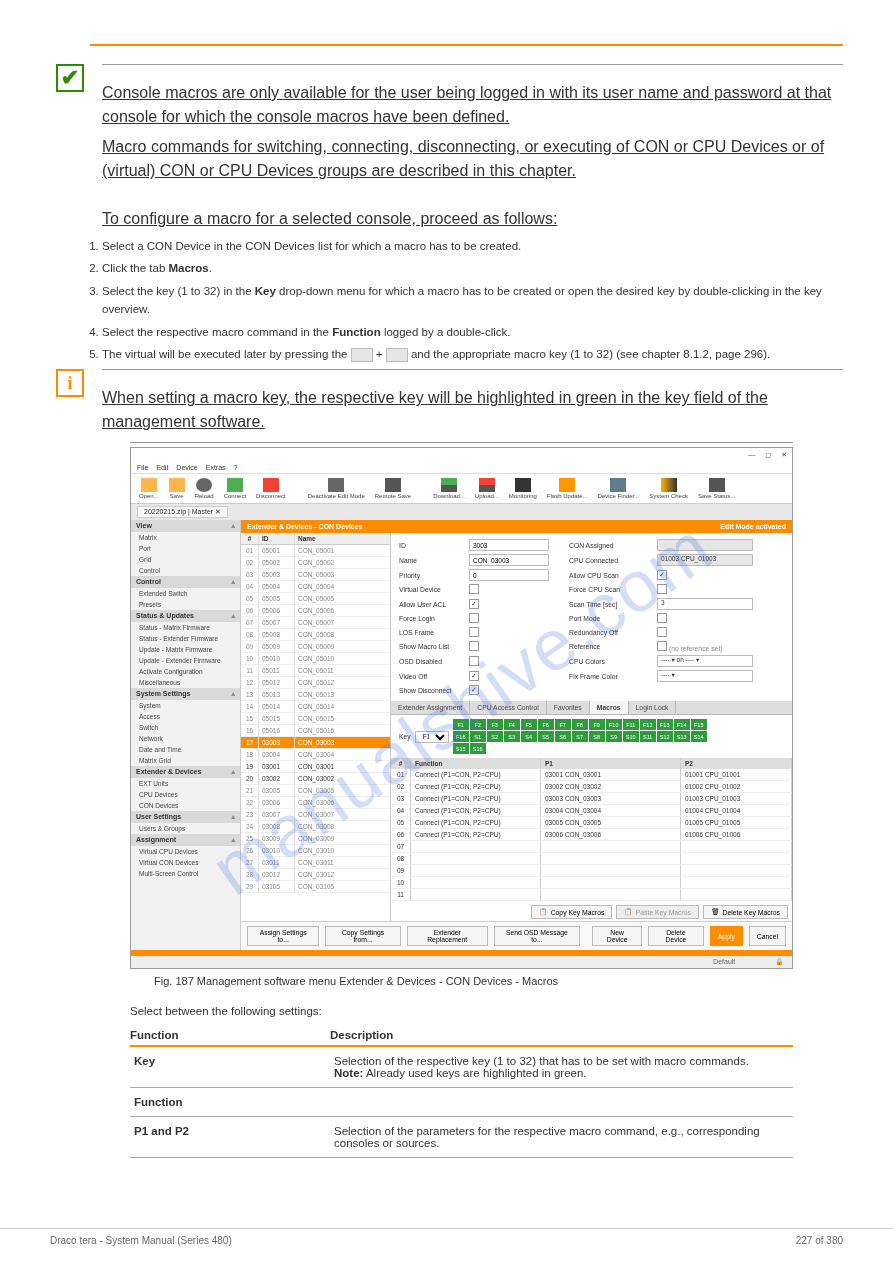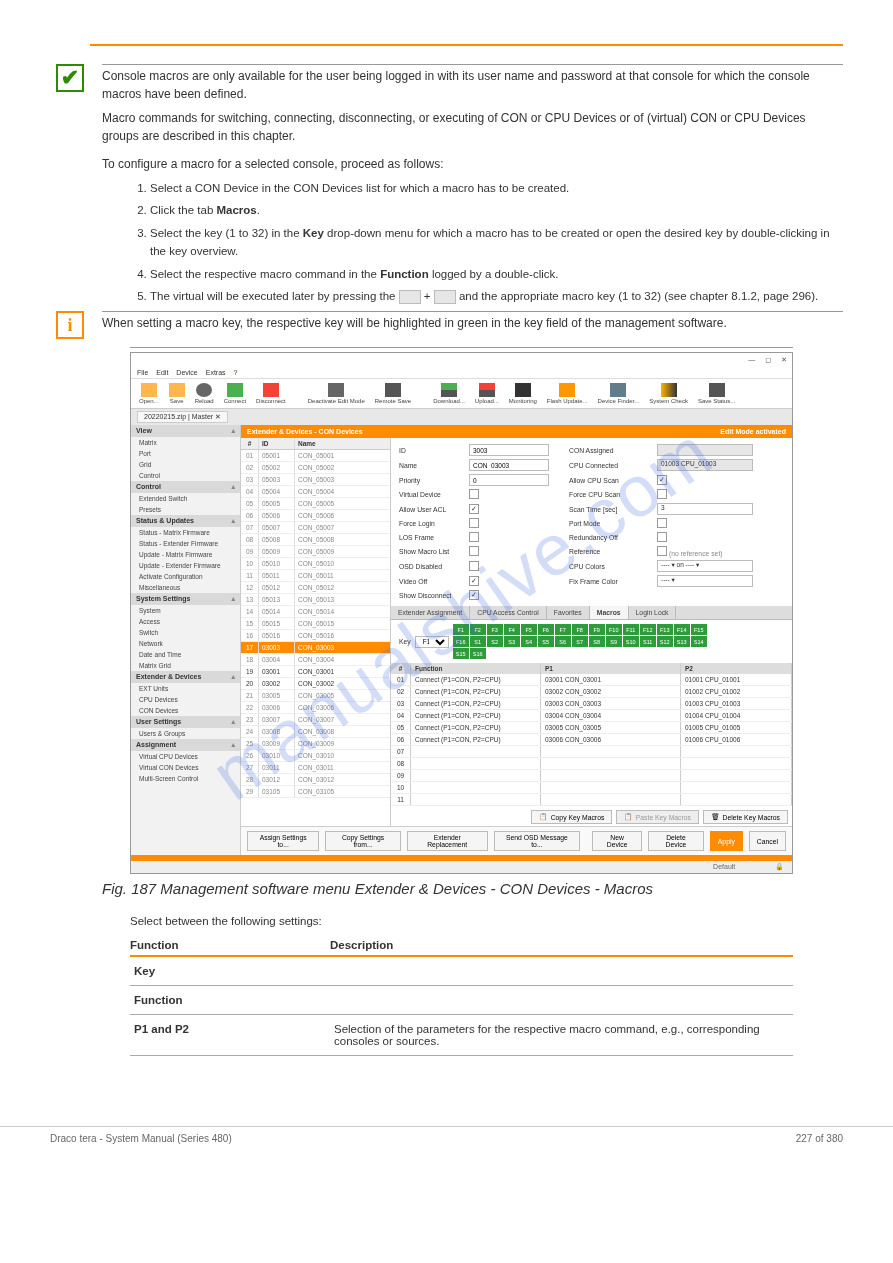--- a/index.html
+++ b/index.html
@@ -3,24 +3,24 @@
 <meta charset="utf-8">
 <style>
   * { box-sizing: border-box; margin: 0; padding: 0; }
   body { font-family: Arial, sans-serif; background: #fff; width: 893px; color: #333; font-size: 10px; }
   .page { padding: 44px 50px 20px 50px; }
   .top-rule { border-top: 2px solid #ff8c00; margin-bottom: 18px; margin-left: 40px; }
   .intro-block { display: flex; gap: 12px; margin-bottom: 8px; }
   .left-iconcol { width: 40px; flex-shrink: 0; display:flex; justify-content:center; }
   .check-icon { width: 28px; height: 28px; border: 2px solid #2e8b00; display:flex; align-items:center; justify-content:center; color:#2e8b00; font-size:22px; font-weight:bold; }
   .info-icon { width: 28px; height: 28px; border: 2px solid #ff8c00; display:flex; align-items:center; justify-content:center; color:#ff8c00; font-size:18px; font-weight:bold; font-family: serif; }
-  .body-text { flex:1; font-size:12px; line-height:1.5; color:#333; border-top:1px solid #999; padding-top:2px; }
+  .body-text { flex:1; font-size:16px; line-height:1.5; color:#333; border-top:1px solid #999; padding-top:16px;text-decoration:underline; }
   .body-text.no-border { border-top:none; }
   .steps { font-size:11.5px; line-height:1.6; margin-left:52px; margin-top:6px; margin-bottom:6px; }
-  .steps li { margin-bottom:4px;margin-left:48px; }
+  .steps li { margin-bottom:4px; }
   .key-img { display:inline-block; background:#e6e6e6; border:1px solid #bbb; padding:0 4px; height:14px; line-height:12px; font-size:8px; color:#888; vertical-align:middle; min-width:22px; text-align:center; }
   .screenshot-wrap { margin: 8px 50px 0 80px; border-top:1px solid #999; padding-top:4px; }
   .app-window { border: 1px solid #999; background:#fff; font-size:7px; color:#333; position:relative; }
   .watermark { position:absolute; top:50%; left:50%; transform:translate(-50%,-50%) rotate(-35deg); font-size:72px; color:rgba(60,100,220,0.22); font-weight:400; pointer-events:none; letter-spacing:2px; z-index:5; white-space:nowrap;}
   .title-row { display:flex; justify-content:flex-end; padding:3px 5px; gap:10px; color:#555; }
   .title-row span { cursor:default; }
   .menu-row { padding:2px 6px; font-size:7px; border-bottom:1px solid #ddd; }
   .menu-row span { margin-right:8px; }
   .toolbar { display:flex; padding:2px 4px; border-bottom:1px solid #ccc; gap:2px; flex-wrap:wrap;}
   .tb-item { display:flex; flex-direction:column; align-items:center; padding:2px 4px; font-size:6px; color:#444; gap:1px;}
@@ -79,21 +79,21 @@
   .mt-row{display:flex; border-bottom:1px solid #eee; min-height:11px;}
   .btn-row{margin-top:auto; padding:4px; display:flex; justify-content:flex-end; gap:4px; background:#fff;}
   .btn{border:1px solid #bbb; background:#f5f5f5; padding:2px 7px; font-size:6.8px; display:inline-flex; align-items:center; gap:3px;}
   .btn.orange{background:#ff8c00;color:#fff;border-color:#ff8c00;}
   .btn.disabled{color:#999; background:#eee;}
   .bottom-btns{padding:4px 6px; display:flex; gap:6px; border-top:1px solid #ccc; background:#f9f9f9;}
   .bottom-btns .btn{font-size:6.8px;}
   .bottom-btns .spacer{flex:1;}
   .status-strip{height:6px;background:#ff8c00;}
   .status-bar{background:#eee; padding:2px 8px; display:flex; justify-content:flex-end; gap:40px; font-size:7px; color:#666;}
-  .caption { font-style:italic; font-size:15px; margin:6px 0 18px 52px; }
+  .caption { font-size:11px; margin:6px 0 18px 104px; }
   .desc-table { margin-left:80px; margin-right:50px; font-size:11.5px; }
   .dt-head{display:flex; border-bottom:2px solid #ff8c00;}
   .dt-head div{padding:4px 0; font-weight:bold;}
   .dt-row{display:flex; border-bottom:1px solid #aaa;}
   .dt-row div{padding:8px 0 8px 4px;}
   .dt-c1{width:200px;}
   .dt-c2{flex:1;}
   .footer{margin-top:50px; display:flex; justify-content:space-between; padding:6px 50px; font-size:10px; color:#666; border-top:1px solid #ccc;}
 </style>
 </head>
@@ -621,20 +621,21 @@
   <div class="caption">Fig. 187 Management software menu Extender &amp; Devices - CON Devices - Macros</div>
 
   <div style="margin-left:80px;font-size:11.5px;margin-bottom:8px;">Select between the following settings:</div>
   <div class="desc-table">
     <div class="dt-head">
         <div class="dt-c1">Function</div>
         <div class="dt-c2">Description</div>
       </div>
     <div class="dt-row">
         <div class="dt-c1"><b>Key</b></div>
+        <div class="dt-c2"><span>Selection of the respective key (1 to 32) that has to be set with macro commands.</span><br><b>Note:</b> <span> Already used keys are highlighted in green.</span></div>
       </div>
     <div class="dt-row">
         <div class="dt-c1"><b>Function</b></div>
       </div>
     <div class="dt-row">
         <div class="dt-c1"><b>P1 and P2</b></div>
         <div class="dt-c2">Selection of the parameters for the respective macro command, e.g., corresponding consoles or sources.</div>
       </div>
   </div>
 

